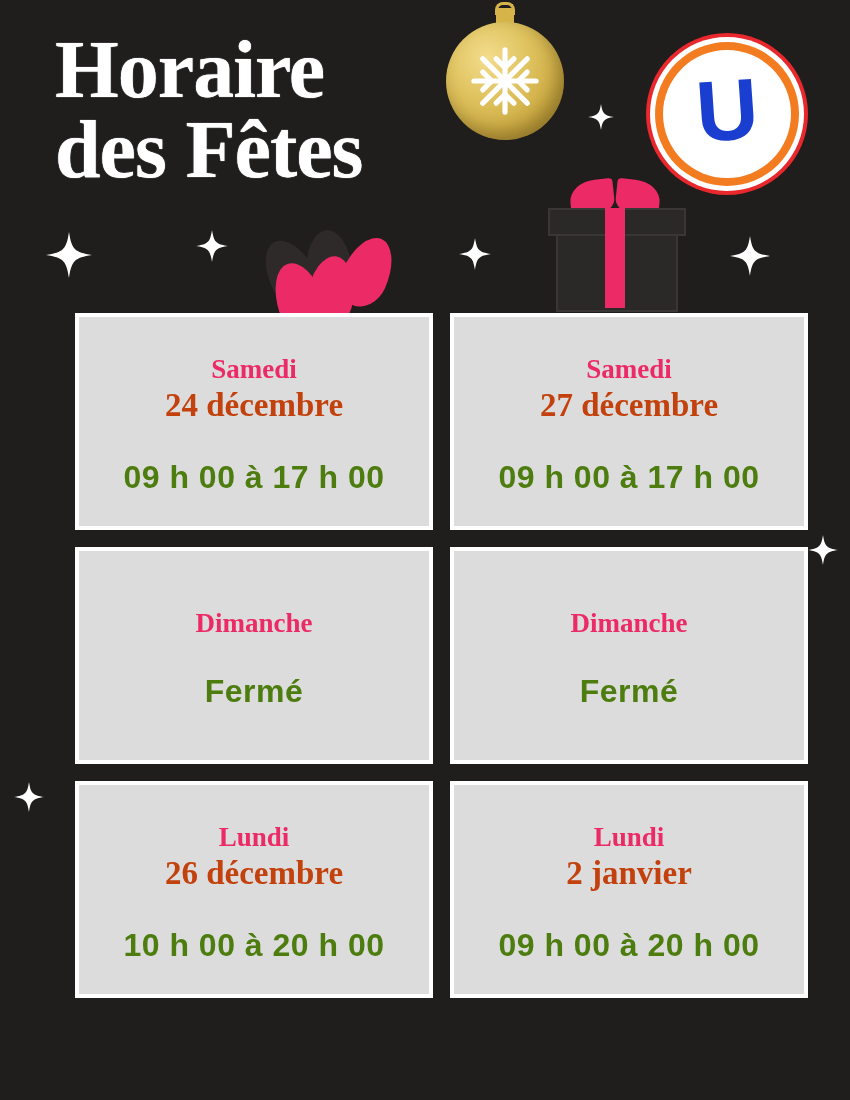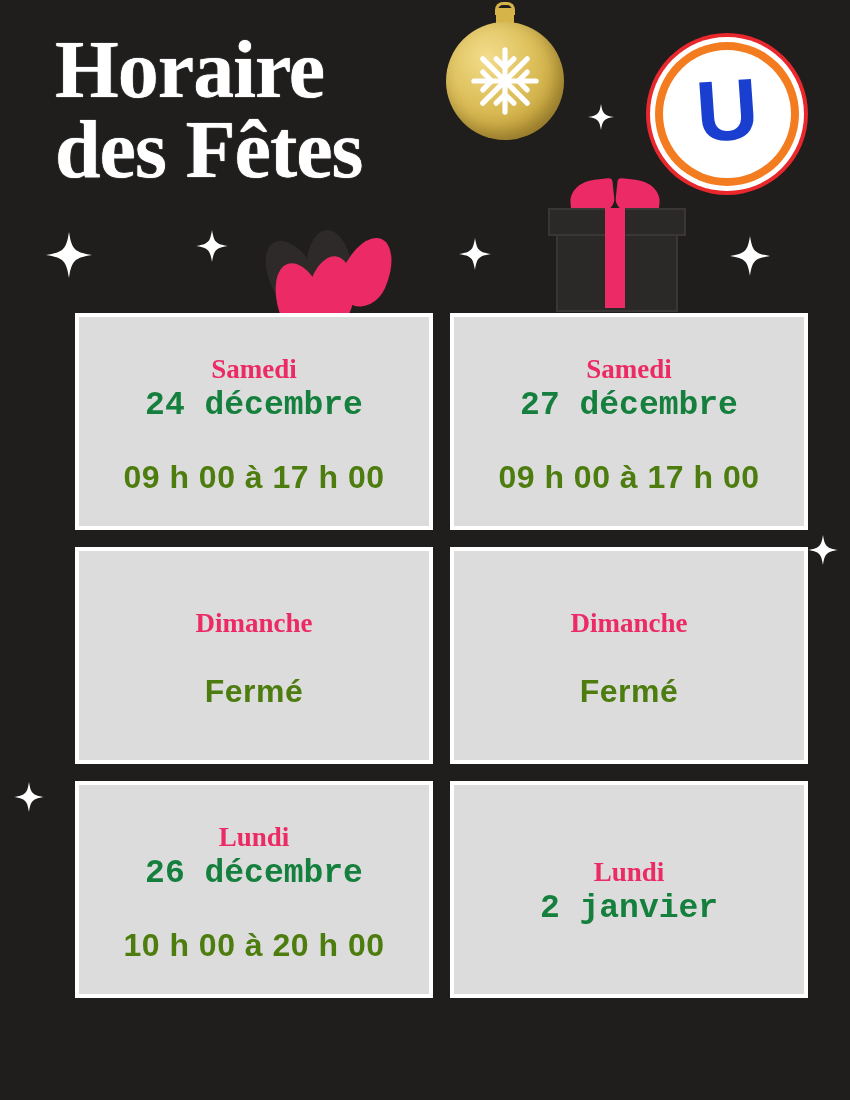--- a/index.html
+++ b/index.html
@@ -174,22 +174,22 @@
   }
   .card .day {
     color: #ec2a65;
     font-family: "Liberation Serif", serif;
     font-weight: bold;
     font-size: 27px;
     line-height: 1.22;
     text-align: center;
   }
   .card .date {
-    color: #15803d;
-    font-family: Liberation Mono, monospace;
+    color: #c2410c;
+    font-family: Liberation Serif, serif;
     font-weight: bold;
     font-size: 33px;
     line-height: 1.2;
     text-align: center;
   }
   .card .date sup {
     font-size: 19px;
     vertical-align: super;
     line-height: 0;
   }
@@ -317,15 +317,16 @@
 
   <div class="card">
     <div class="day">Lundi</div>
     <div class="date">26 décembre</div>
     <div class="hours">10 h 00 à 20 h 00</div>
   </div>
 
   <div class="card">
     <div class="day">Lundi</div>
     <div class="date">2 janvier</div>
+    <div class="hours">09 h 00 à 20 h 00</div>
   </div>
 
 </div>
 
 </body></html>

